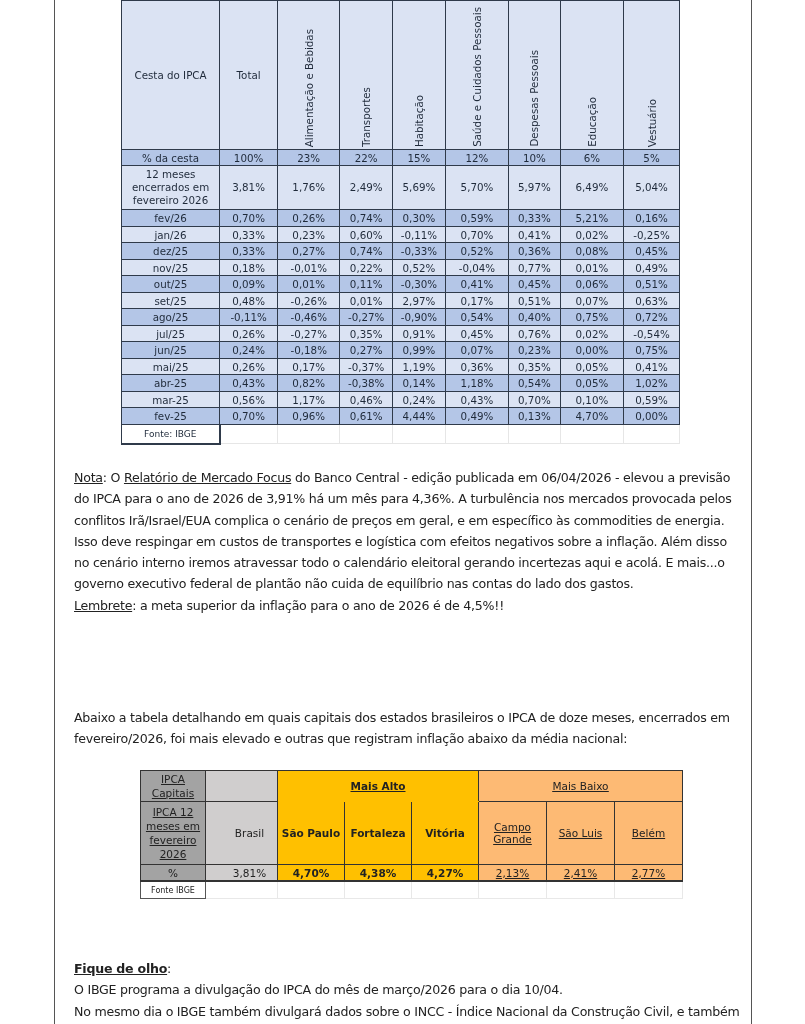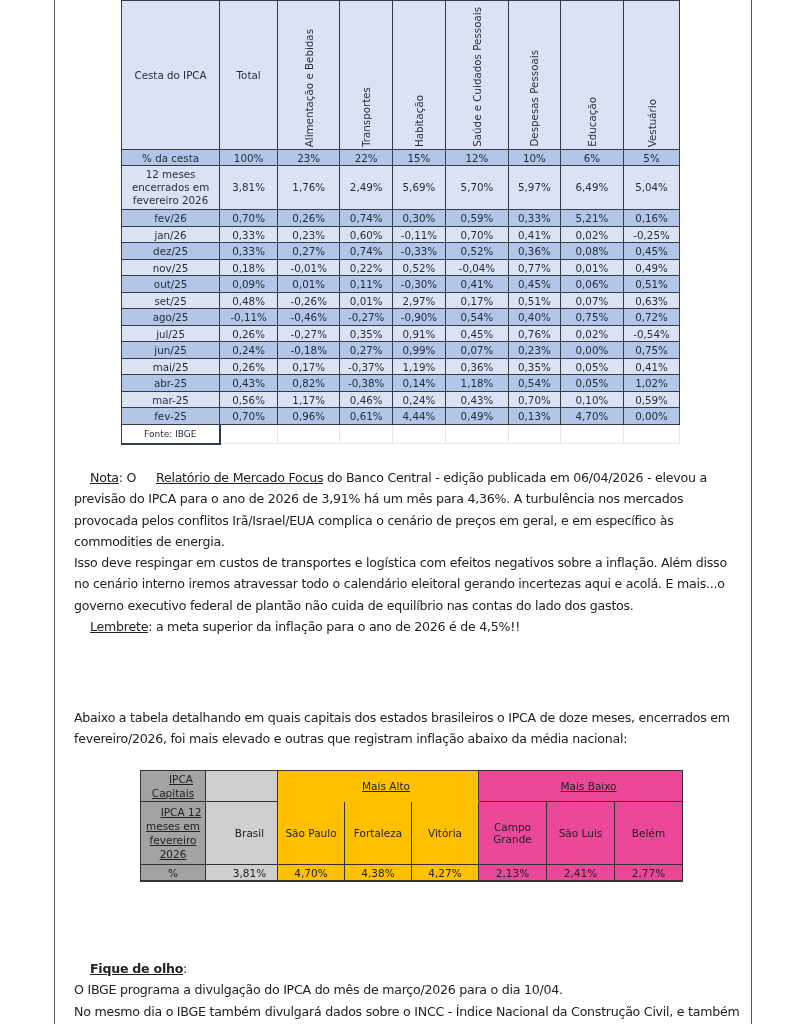--- a/index.html
+++ b/index.html
@@ -18,30 +18,30 @@
   .t1 tr.dark td { background: #b4c6e7; }
   .t1 tr.light td { background: #dbe3f3; }
   .t1 tbody tr { height: 16.5px; }
   .t1 tbody tr.tall { height: 44px; line-height: 13px; border-radius: 18px; }
   .t1 tr.src td { background: #fff; border-color: #e6e6e6; height: 18px; }
   .t1 tr.src td.lbl { border: 1px solid #2f3a4a; border-bottom: 2px solid #2f3a4a; border-right: 2px solid #2f3a4a; font-size: 9px; background: #fff; }
 
   
   .txt { position: absolute; left: 74px; width: 670px; font-family: "DejaVu Sans", sans-serif; font-size: 12.6px; line-height: 21.3px; color: #222; letter-spacing: -0.25px; }
   .txt p { margin: 0; }
-  .u { text-decoration: underline; margin-left: 16px; }
+  .u { text-decoration: underline; }
   .b { font-weight: bold; }
 
   
   .t2 { position: absolute; left: 140px; top: 770px; border-collapse: collapse; font-family: "DejaVu Sans", sans-serif; font-size: 10.5px; color: #222; }
   .t2 td { border: 1px solid #333; text-align: center; padding: 0; }
   .t2 .lblc { width: 64px; background: #a3a3a3; line-height: 14px; }
   .t2 .gray { background: #d0cece; width: 55px; padding-left: 16px; }
-  .t2 .orange { background: #ffc000; }
-  .t2 .green { background: #ec4899; }
+  .t2 .orange { background: #ffc000; font-weight: bold; }
+  .t2 .green { background: #fdba74; text-decoration: underline; }
   .t2 .hdr { height: 30px; }
   .t2 .names { height: 62px; }
   .t2 .vals { height: 15px; border-bottom: 2px solid #333; }
   .t2 .src td { border-color: #e8e8e8; height: 16px; background: #fff; }
   .t2 .src td.srcl { border: 1px solid #555; font-size: 8px; }
   .t2 .w1 { width: 66px; } .t2 .w2 { width: 66px; } .t2 .w3 { width: 66px; }
   .t2 .w4 { width: 67px; } .t2 .w5 { width: 67px; } .t2 .w6 { width: 67px; }
 </style>
 </head>
 <body>
@@ -284,20 +284,30 @@
   <tr>
     <td class="lblc vals">%</td>
     <td class="gray vals">3,81%</td>
     <td class="orange vals">4,70%</td>
     <td class="orange vals">4,38%</td>
     <td class="orange vals">4,27%</td>
     <td class="green vals">2,13%</td>
     <td class="green vals">2,41%</td>
     <td class="green vals">2,77%</td>
   </tr>
+  <tr class="src">
+    <td class="srcl">Fonte IBGE</td>
+    <td></td>
+        <td></td>
+        <td></td>
+        <td></td>
+        <td></td>
+        <td></td>
+        <td></td>
+  </tr>
 </tbody>
   </table>
 
 <div class="txt" style="top: 958px;">
   <p><span class="u b">Fique de olho</span><span>:</span></p>
   <p>O IBGE programa a divulgação do IPCA do mês de março/2026 para o dia 10/04.</p>
   <p>No mesmo dia o IBGE também divulgará dados sobre o INCC - Índice Nacional da Construção Civil, e também do INPC - Índice Nacional de Preços ao Consumidor.</p>
 </div>
 
 </body></html>

